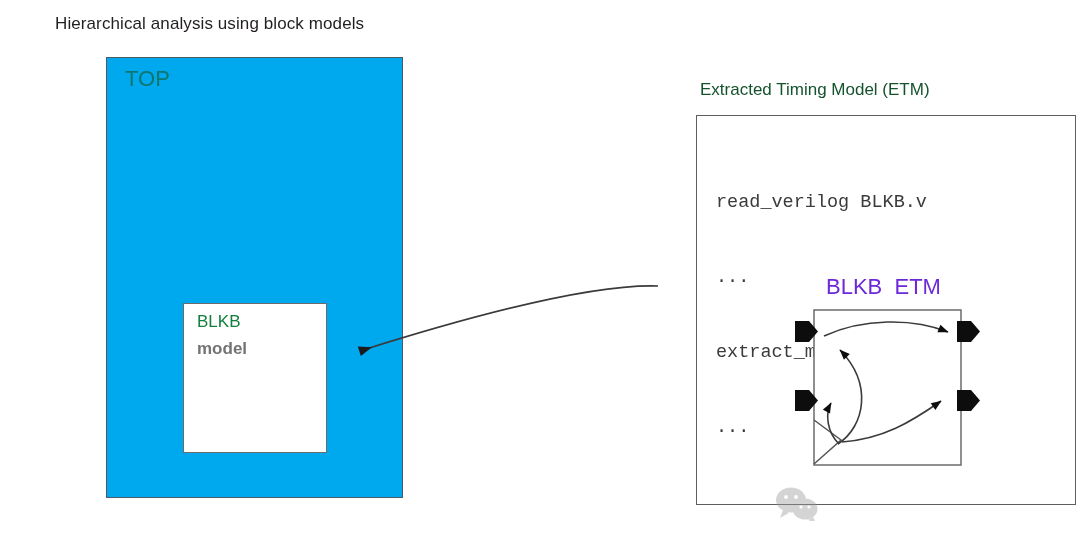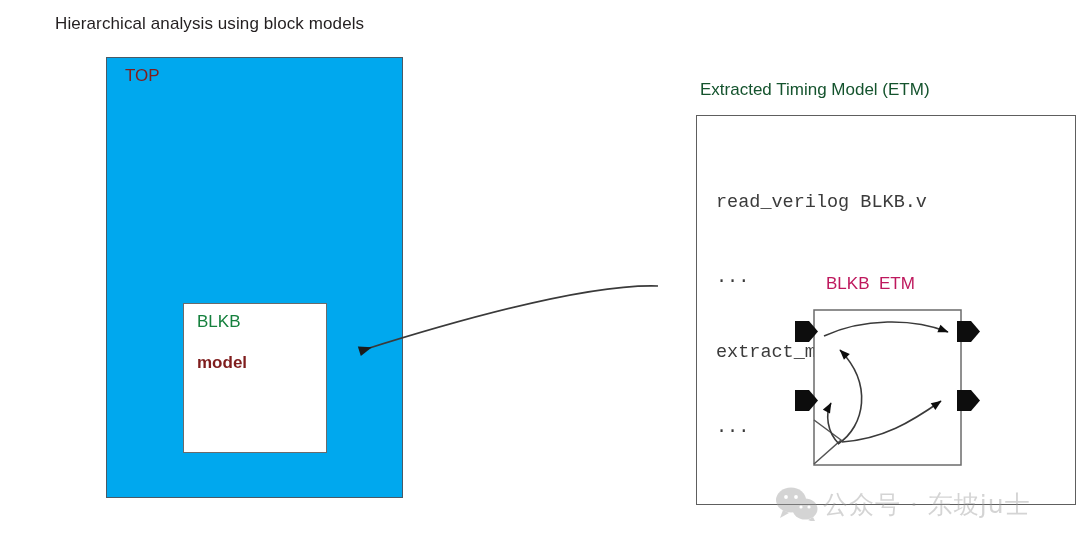--- a/index.html
+++ b/index.html
@@ -38,46 +38,46 @@
     top: 57px;
     width: 297px;
     height: 441px;
     background: #00a8ee;
     border: 1.5px solid #4a5a66;
     box-sizing: border-box;
   }
   #top-block-label {
     left: 92px;
     top: 66px;
-    font-size: 17px;
-    color: #7f1d1d;
+    font-size: 22px;
+    color: #0f766e;
   }
 
   
   #blkb-model-box {
     left: 150px;
     top: 303px;
     width: 144px;
     height: 150px;
     background: #ffffff;
     border: 1.3px solid #6b6b6b;
     box-sizing: border-box;
   }
   #blkb-model-name {
     left: 164px;
     top: 312px;
     font-size: 17px;
     color: #15803d;
   }
   #blkb-model-kind {
     left: 164px;
-    top: 353px;
+    top: 339px;
     font-size: 17px;
     font-weight: bold;
-    color: #7f1d1d;
+    color: #737373;
   }
 
   
   #etm-heading {
     left: 667px;
     top: 80px;
     font-size: 17px;
     color: #14532d;
     white-space: nowrap;
   }
@@ -102,22 +102,22 @@
     line-height: 25px;
     color: #3b3b3b;
     white-space: pre;
   }
   #etm-code div { white-space: pre; }
 
   
   #etm-block-label {
     left: 793px;
     top: 274px;
-    font-size: 17px;
-    color: #be185d;
+    font-size: 22px;
+    color: #6d28d9;
     white-space: pre;
   }
 
   
   #etm-schematic {
     left: 760px;
     top: 296px;
     width: 190px;
     height: 180px;
   }
@@ -219,16 +219,15 @@
     <svg id="wechat-icon" width="44" height="34" viewBox="0 0 44 34">
       <ellipse cx="16" cy="13" rx="15" ry="12.5" fill="#9b9b9b"></ellipse>
       <path d="M 8 23 L 5 31 L 14 26 Z" fill="#9b9b9b"></path>
       <circle cx="11" cy="10" r="1.9" fill="#ffffff"></circle>
       <circle cx="21" cy="10" r="1.9" fill="#ffffff"></circle>
       <ellipse cx="30" cy="22" rx="12.5" ry="10.5" fill="#9b9b9b"></ellipse>
       <path d="M 38 30 L 41 36 L 33 33 Z" fill="#9b9b9b"></path>
       <circle cx="26" cy="20" r="1.6" fill="#ffffff"></circle>
       <circle cx="34" cy="20" r="1.6" fill="#ffffff"></circle>
     </svg>
-    <div id="watermark-text">公众号 · 东坡ju士</div>
   </div>
 
 </div>
 
 </body></html>

